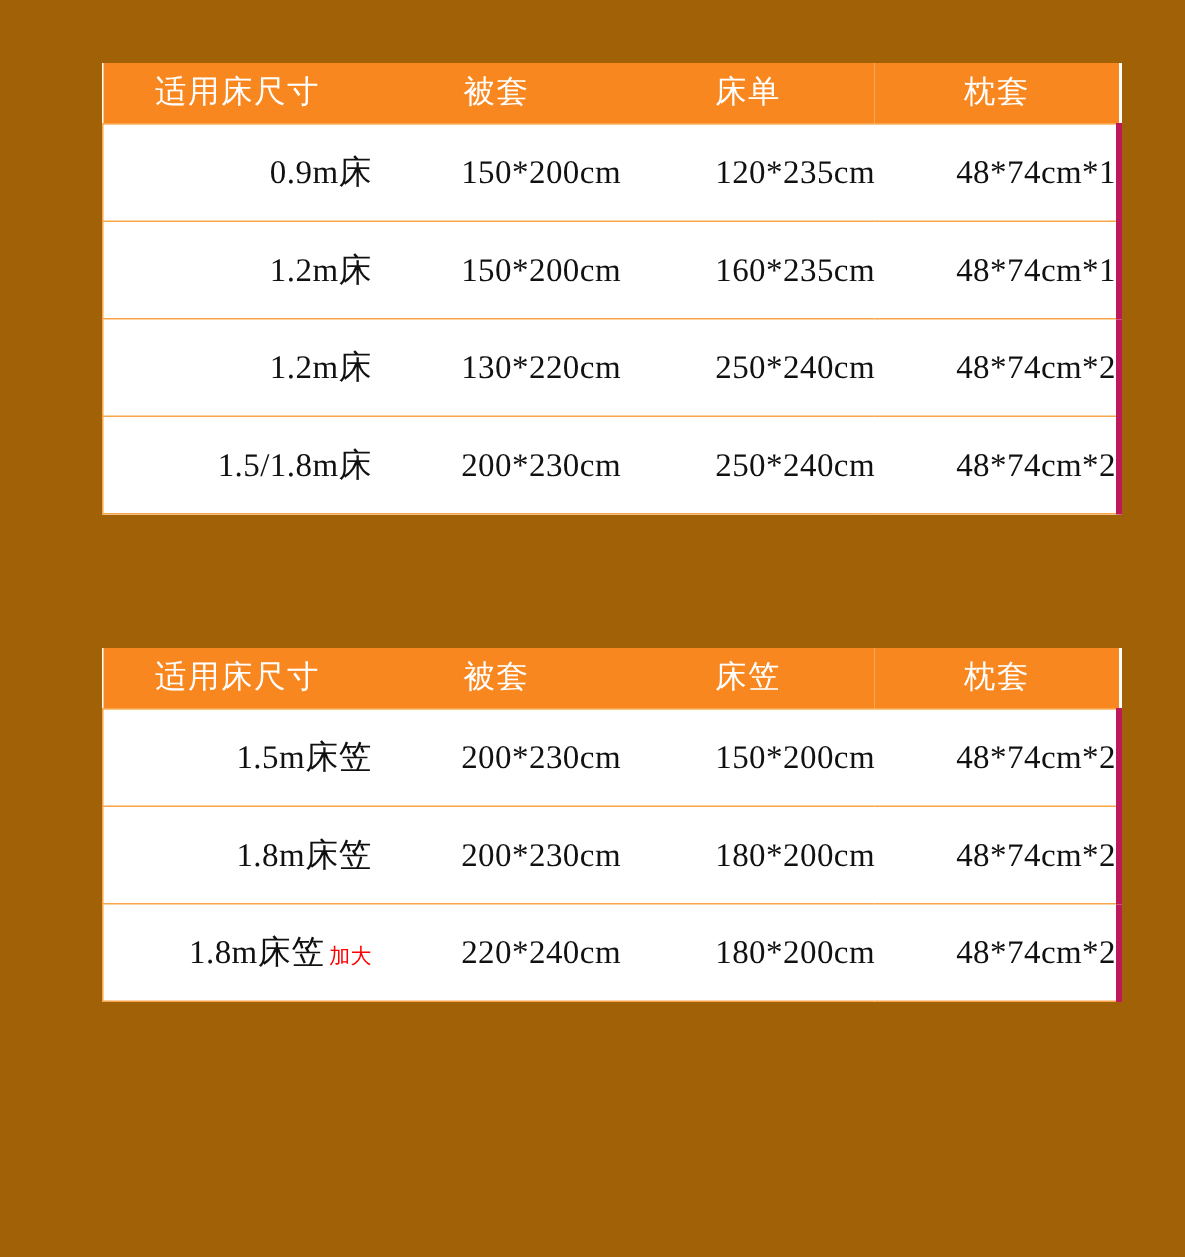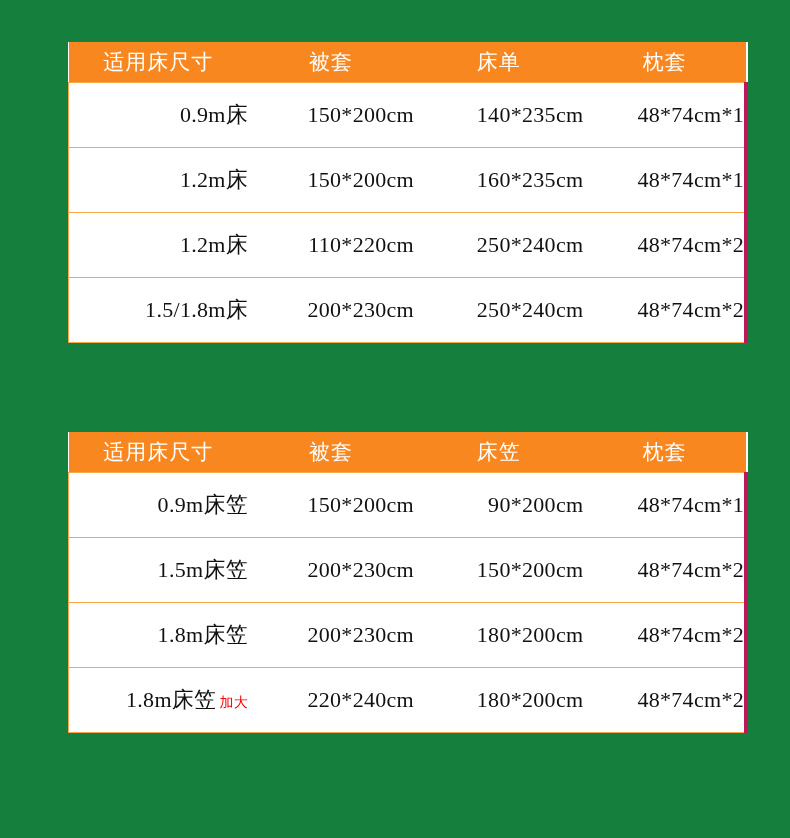--- a/index.html
+++ b/index.html
@@ -13,21 +13,21 @@
     font-family: "Liberation Serif", "DejaVu Serif", serif;
     color: #1a1a1a;
     position: relative;
     overflow: hidden;
   }
 
   .page {
     width: 790px;
     height: 838px;
     position: relative;
-    background: #15803d;
+    background: #a16207;
   }
 
   .size-table {
     position: absolute;
     left: 68px;
     width: 680px;
     border-collapse: collapse;
     table-layout: fixed;
     background: #ffffff;
   }
@@ -115,32 +115,32 @@
         <th>适用床尺寸</th>
         <th>被套</th>
         <th>床单</th>
         <th>枕套</th>
       </tr>
     </thead>
     <tbody>
       <tr>
         <td><span class="cell-inner">0.9m床</span></td>
         <td>150*200cm</td>
-        <td>140*235cm</td>
+        <td>120*235cm</td>
         <td>48*74cm*1</td>
       </tr>
       <tr>
         <td><span class="cell-inner">1.2m床</span></td>
         <td>150*200cm</td>
         <td>160*235cm</td>
         <td>48*74cm*1</td>
       </tr>
       <tr>
         <td><span class="cell-inner">1.2m床</span></td>
-        <td>110*220cm</td>
+        <td>130*220cm</td>
         <td>250*240cm</td>
         <td>48*74cm*2</td>
       </tr>
       <tr>
         <td><span class="cell-inner">1.5/1.8m床</span></td>
         <td>200*230cm</td>
         <td>250*240cm</td>
         <td>48*74cm*2</td>
       </tr>
     </tbody>
@@ -156,26 +156,20 @@
     <thead>
       <tr>
         <th>适用床尺寸</th>
         <th>被套</th>
         <th>床笠</th>
         <th>枕套</th>
       </tr>
     </thead>
     <tbody>
       <tr>
-        <td><span class="cell-inner">0.9m床笠</span></td>
-        <td>150*200cm</td>
-        <td>90*200cm</td>
-        <td>48*74cm*1</td>
-      </tr>
-      <tr>
         <td><span class="cell-inner">1.5m床笠</span></td>
         <td>200*230cm</td>
         <td>150*200cm</td>
         <td>48*74cm*2</td>
       </tr>
       <tr>
         <td><span class="cell-inner">1.8m床笠</span></td>
         <td>200*230cm</td>
         <td>180*200cm</td>
         <td>48*74cm*2</td>

